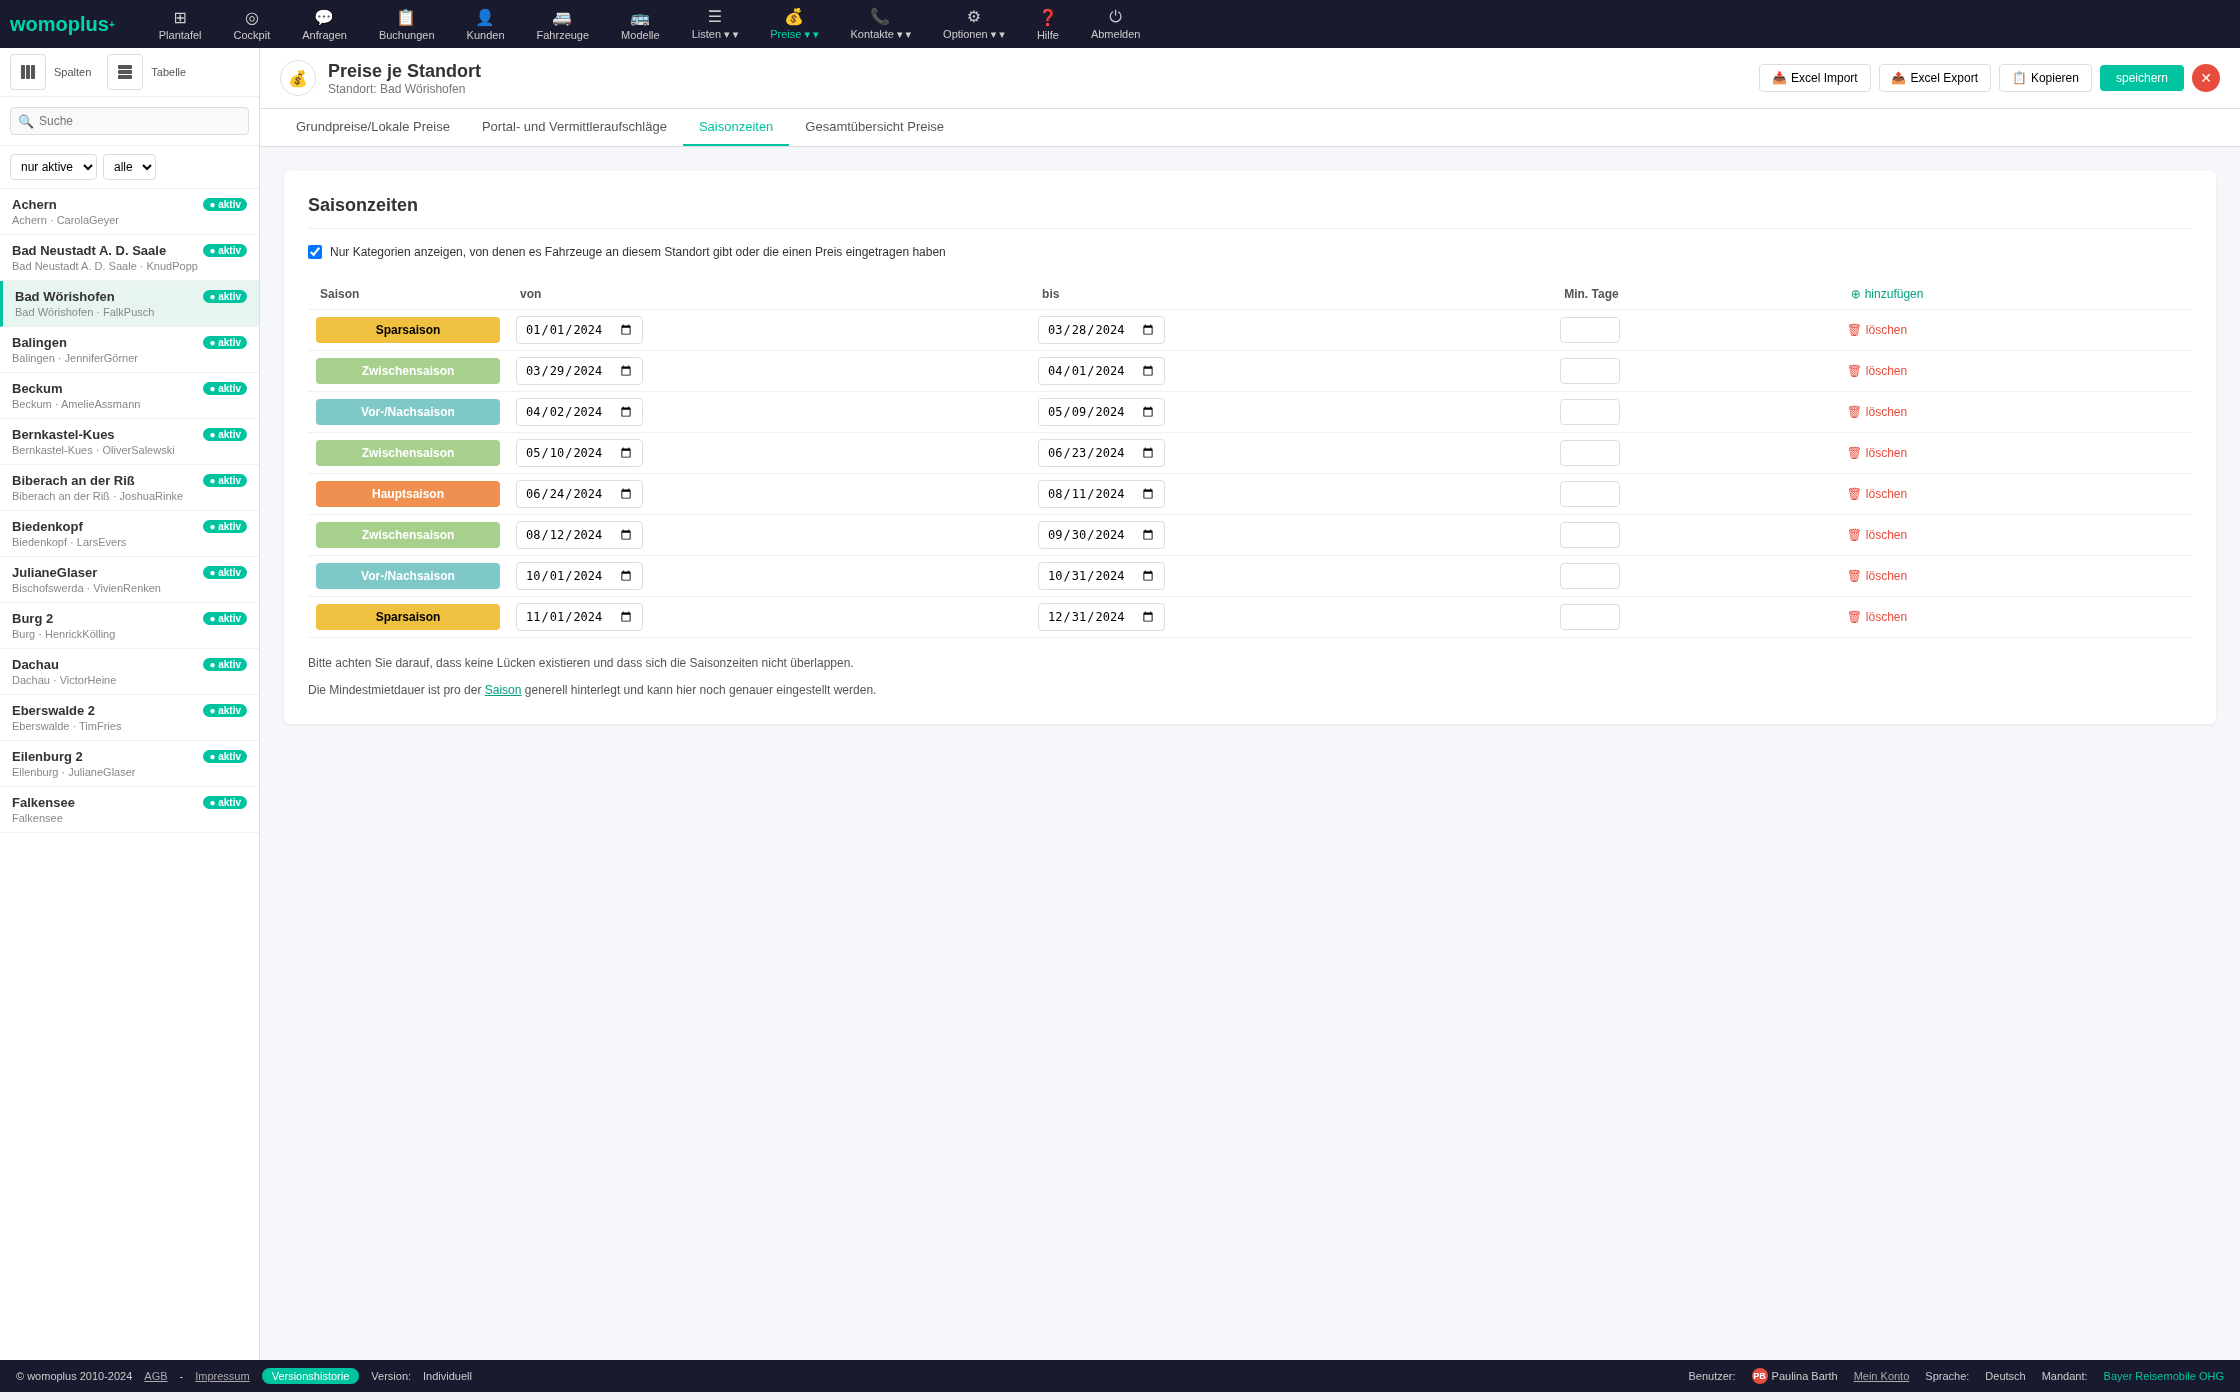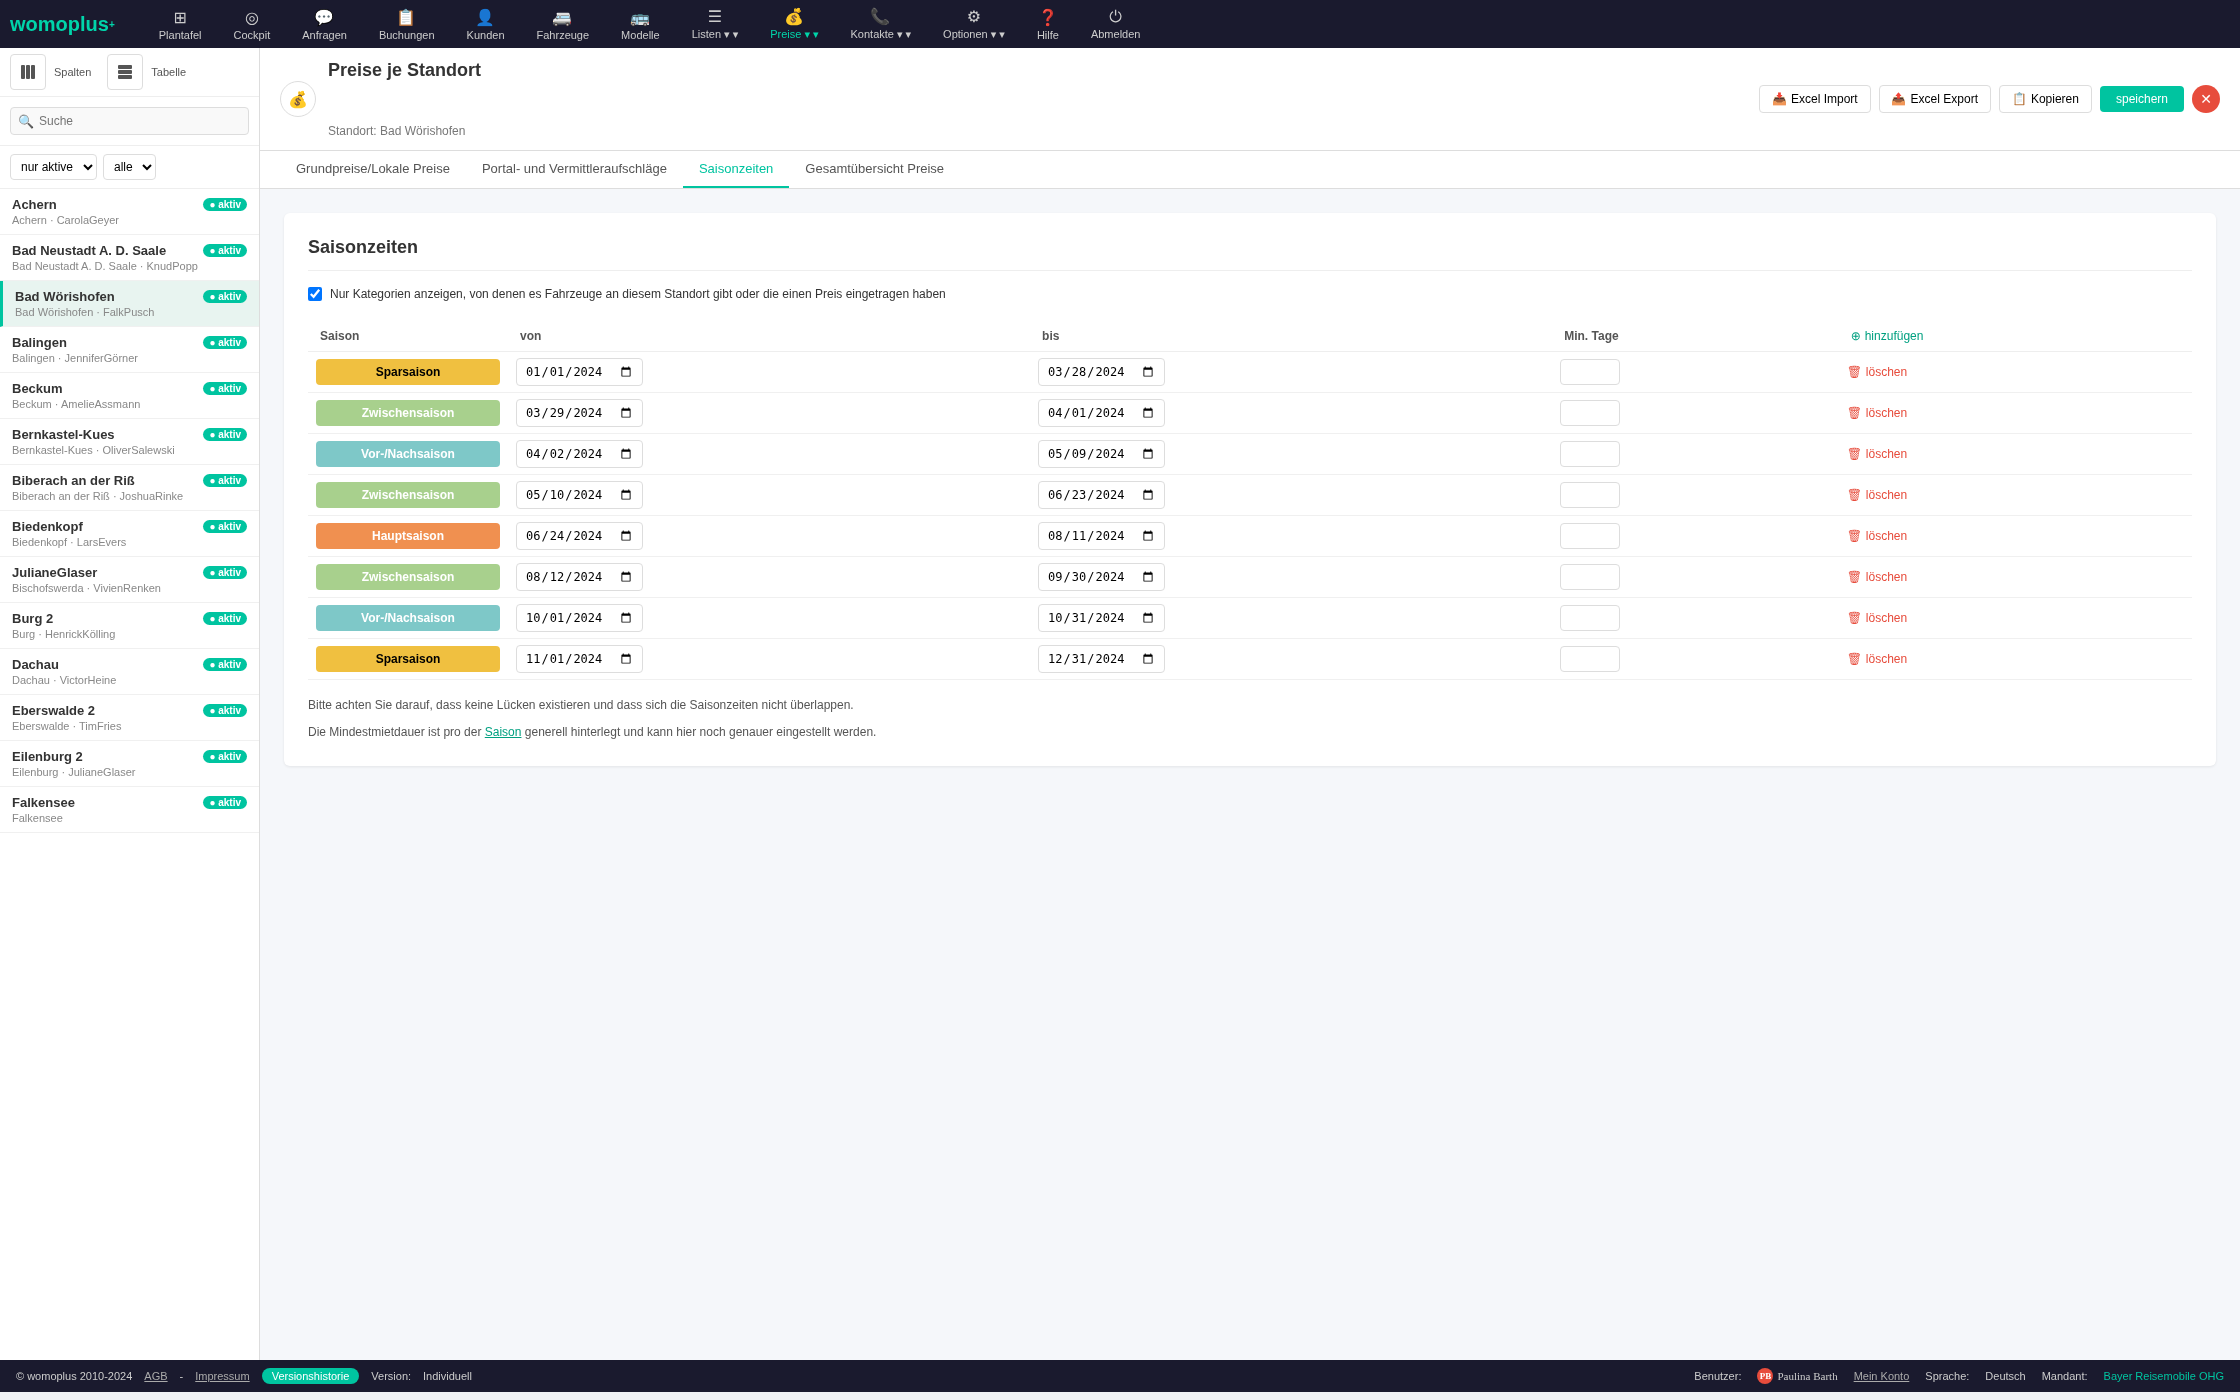--- a/index.html
+++ b/index.html
@@ -168,21 +168,20 @@
       font-size: 16px;
       color: #555;
     }
     .page-header-title {
       font-size: 18px;
       font-weight: bold;
     }
     .page-header-subtitle {
       font-size: 12px;
       color: #777;
-      margin-top: 43px;
     }
     .page-header-actions {
       display: flex;
       gap: 8px;
       align-items: center;
     }
     .btn-action {
       padding: 6px 12px;
       border: 1px solid #ddd;
       border-radius: 4px;
@@ -383,21 +382,21 @@
     .footer-right { display: flex; gap: 16px; align-items: center; }
     .footer-link { color: #aaa; text-decoration: underline; cursor: pointer; }
     .footer-version-btn {
       background: #00c4a0;
       color: #fff;
       padding: 2px 10px;
       border-radius: 10px;
       font-size: 11px;
       cursor: pointer;
     }
-    .footer-user { display: flex; align-items: center; gap: 4px; font-family: Liberation Serif, serif; }
+    .footer-user { display: flex; align-items: center; gap: 4px; }
     .footer-user-icon {
       width: 16px; height: 16px;
       background: #e74c3c;
       border-radius: 50%;
       display: flex; align-items: center; justify-content: center;
       color: #fff;
       font-size: 9px;
       font-weight: bold;
     }
     .mandant-link { color: #00c4a0; cursor: pointer; }

